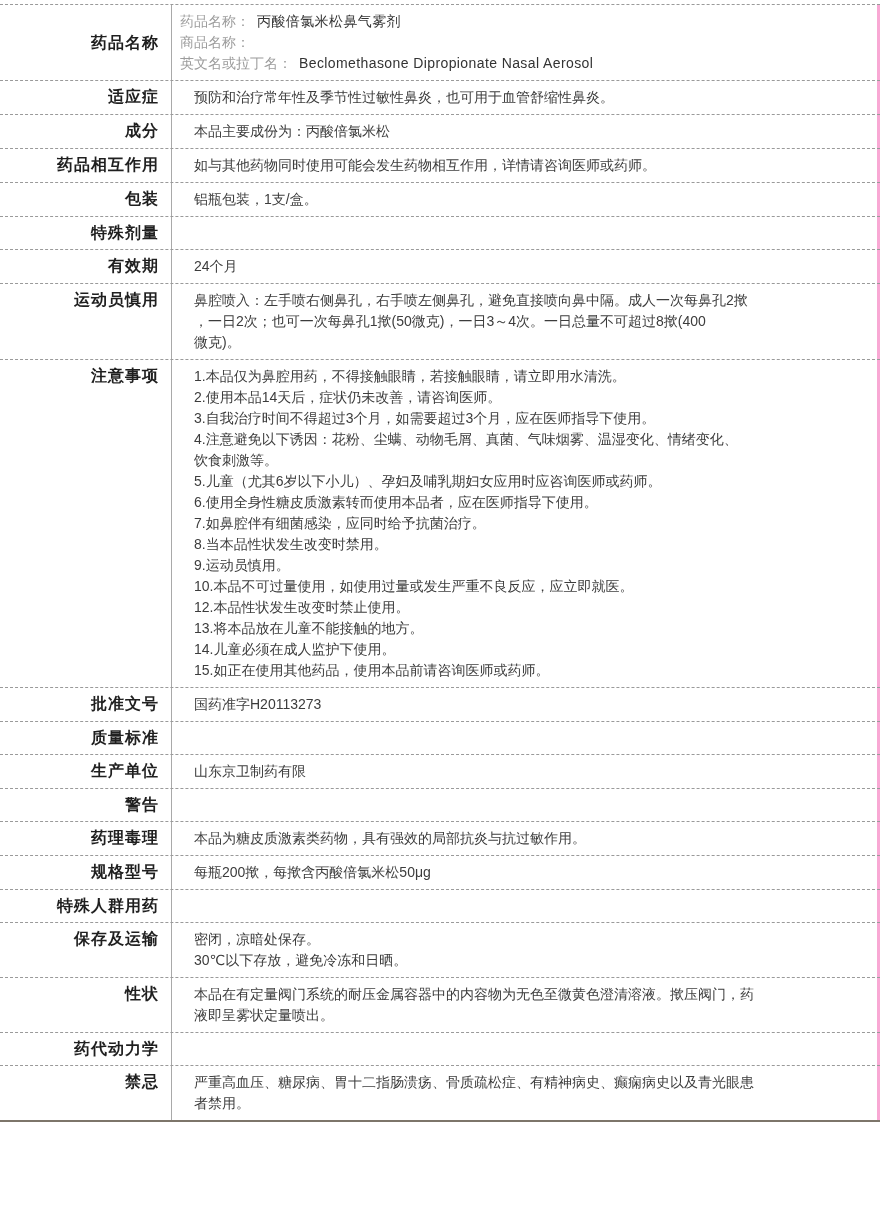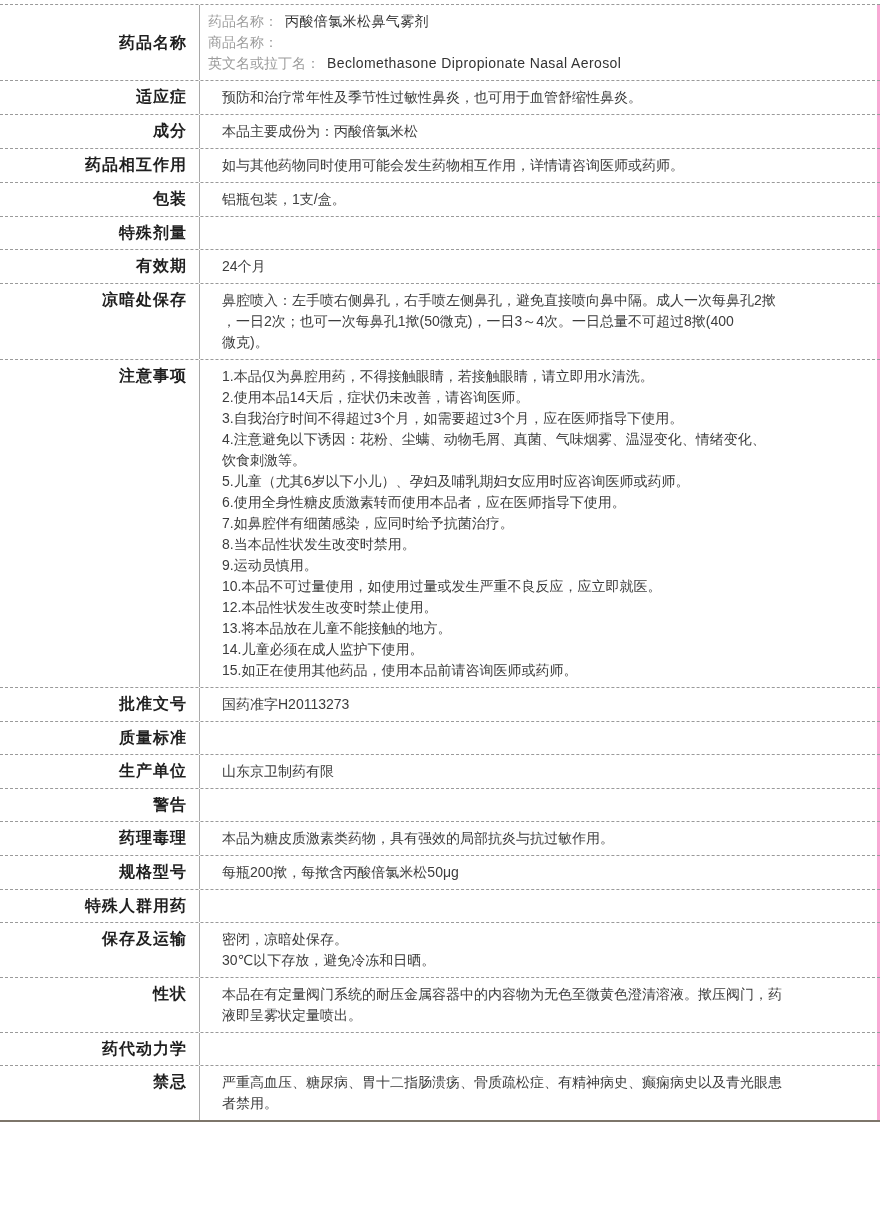--- a/index.html
+++ b/index.html
@@ -12,21 +12,21 @@
     margin-top:4px;
     border-top:1px dashed #9a9a9a;
     border-bottom:2px solid #7d756a;
   }
   .row{
     display:flex;
     border-bottom:1px dashed #9a9a9a;
   }
   .row:last-child{border-bottom:none;}
   .lab{
-    width:200px;
+    width:172px;
     box-sizing:border-box;
     border-right:1px solid #a9a9a9;
     text-align:right;
     padding:5px 12px 5px 0;
     font-weight:bold;
     font-size:16px;
     letter-spacing:1px;
     color:#1f1f1f;
     line-height:22px;
     display:flex;
@@ -89,21 +89,21 @@
       <div class="lab">特殊剂量</div>
       <div class="val"></div>
     </div>
     <div class="row">
       <div class="lab">有效期</div>
       <div class="val">
         <div class="line">24个月</div>
       </div>
     </div>
     <div class="row">
-      <div class="lab">凉暗处保存</div>
+      <div class="lab">运动员慎用</div>
       <div class="val">
         <div class="line">鼻腔喷入：左手喷右侧鼻孔，右手喷左侧鼻孔，避免直接喷向鼻中隔。成人一次每鼻孔2揿</div>
         <div class="line">，一日2次；也可一次每鼻孔1揿(50微克)，一日3～4次。一日总量不可超过8揿(400</div>
         <div class="line">微克)。</div>
       </div>
     </div>
     <div class="row">
       <div class="lab">注意事项</div>
       <div class="val">
         <div class="line">1.本品仅为鼻腔用药，不得接触眼睛，若接触眼睛，请立即用水清洗。</div>

